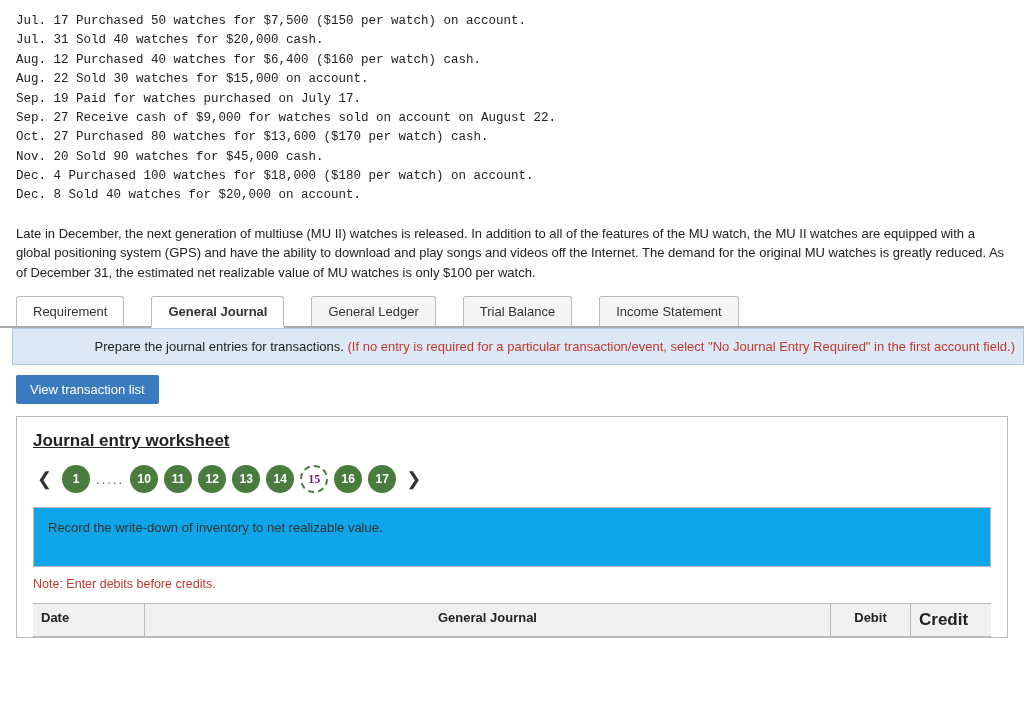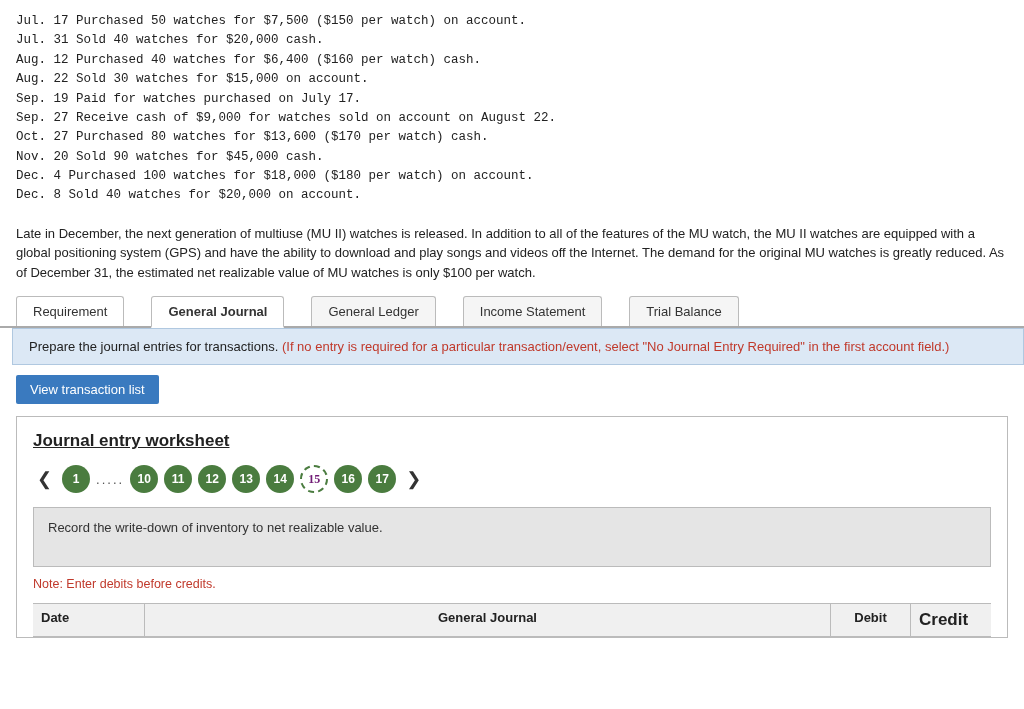--- a/index.html
+++ b/index.html
@@ -50,23 +50,24 @@
       font-weight: bold;
       margin-bottom: -2px;
       z-index: 1;
     }
     .tab:first-child {
       background: #fff;
     }
     .instruction-box {
       background: #dce8f5;
       border: 1px solid #b0c8e0;
-      padding: 10px 16px;
+      padding: 10px 8px;
       font-size: 13px;
       margin: 0 0 10px 12px;
+      text-align: right;
     }
     .instruction-box span.orange {
       color: #c0392b;
     }
     .view-transaction-btn {
       display: inline-block;
       background: #3a7abf;
       color: #fff;
       padding: 7px 14px;
       border: none;
@@ -125,21 +126,21 @@
       color: #555;
       letter-spacing: 2px;
     }
     .record-box {
       border: 1px solid #bbb;
       padding: 12px 14px;
       margin-bottom: 10px;
       font-size: 13px;
       color: #333;
       min-height: 60px;
-      background: #e5e5e5;
+      background: #0ea5e9;
     }
     .note-text {
       color: #c0392b;
       font-size: 12.5px;
       margin-bottom: 8px;
       padding: 0 0 4px 0;
     }
     .table-header-row {
       display: flex;
       border-top: 1px solid #bbb;
@@ -170,22 +171,22 @@
       <div>Dec.  8  Sold 40 watches for $20,000 on account.</div>
     </div>
 </div>
 
 <div class="paragraph-text" id="paragraph-container">Late in December, the next generation of multiuse (MU II) watches is released. In addition to all of the features of the MU watch, the MU II watches are equipped with a global positioning system (GPS) and have the ability to download and play songs and videos off the Internet. The demand for the original MU watches is greatly reduced. As of December 31, the estimated net realizable value of MU watches is only $100 per watch.</div>
 
 <div class="tabs-row" id="tabs-container">
     <div class="tab">Requirement</div>
     <div class="tab active">General Journal</div>
     <div class="tab">General Ledger</div>
+    <div class="tab">Trial Balance</div>
     <div class="tab">Income Statement</div>
-    <div class="tab">Trial Balance</div>
   </div>
 
 <div class="instruction-box">
   <span>Prepare the journal entries for transactions.</span>
   <span class="orange">(If no entry is required for a particular transaction/event, select "No Journal Entry Required" in the first account field.)</span>
 </div>
 
 <button class="view-transaction-btn">View transaction list</button>
 
 <div class="worksheet-box">

